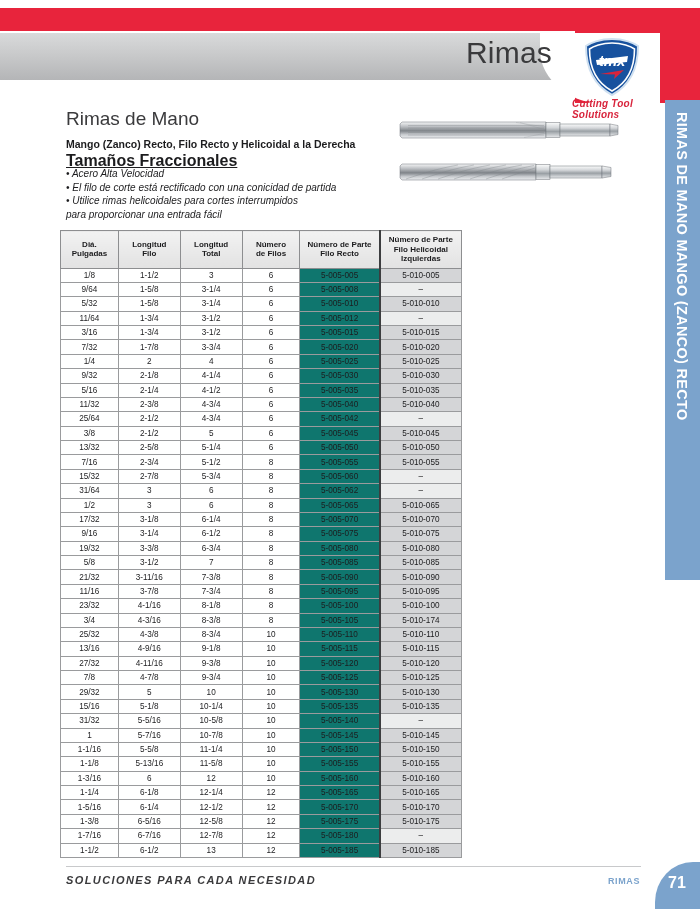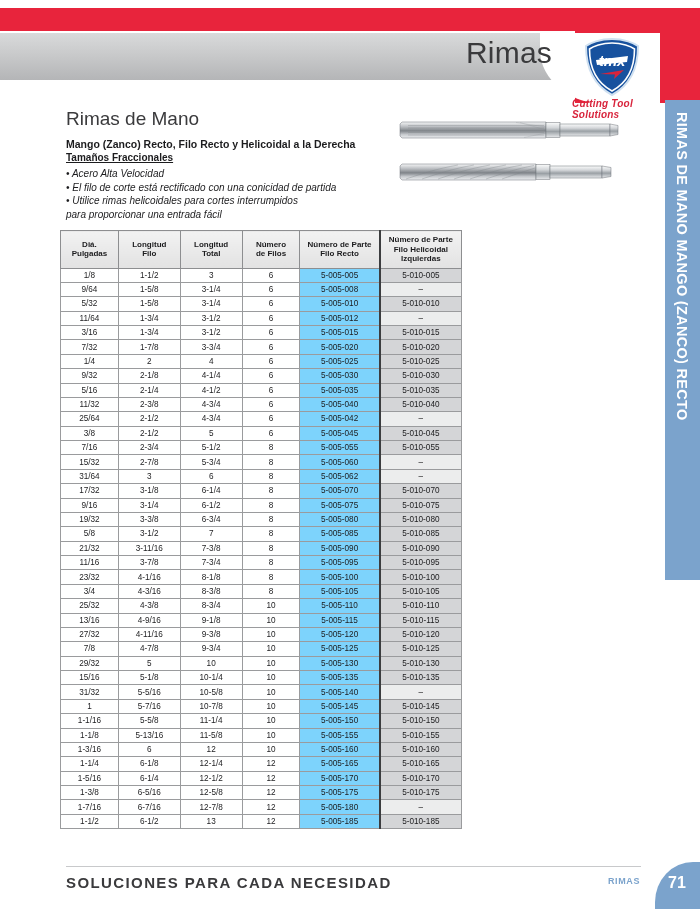--- a/index.html
+++ b/index.html
@@ -96,21 +96,21 @@
   .h1 {
     position: absolute; left: 66px; top: 108px;
     font-size: 19px; font-weight: 400; color: #3a3a3c;
   }
   .subhead {
     position: absolute; left: 66px; top: 138px;
     font-size: 10.5px; font-weight: bold; color: #1c1c1e;
   }
   .subhead2 {
     position: absolute; left: 66px; top: 152px;
-    font-size: 10px; font-weight: bold; color: #1c1c1e;
+    font-size: 16px; font-weight: bold; color: #1c1c1e;
     text-decoration: underline;
   }
   .bullets {
     position: absolute; left: 66px; top: 167px;
     width: 310px;
     font-size: 10px; color: #1c1c1e; line-height: 13.5px; font-style: italic;
   }
   .bullets div { text-indent: -8px; padding-left: 8px; }
 
   
@@ -138,21 +138,21 @@
     text-align: center;
     color: #1c1c1e;
   }
   table.spec td {
     border: 1px solid #9a9b9d;
     text-align: center;
     padding: 2.2px 2px;
     height: 14px;
     white-space: nowrap;
   }
-  table.spec td.pn1 { background: #7dd3fc; margin-left: 43px; }
+  table.spec td.pn1 { background: #0f766e; margin-left: 43px; }
   table.spec td.pn2 { background: #d4d5d7; }
   table.spec td.dash { background: #eceded; }
   table.spec th.c5, table.spec td.pn1 { border-left: 1px solid #6f7072; }
   table.spec th.c6, table.spec td.pn2,
   table.spec td.dash { border-left: 2px solid #3c3d3f; }
   table.spec th.c6 { border-left: 2px solid #3c3d3f; }
   
   col.c1 { width: 58px; }
   col.c2 { width: 62px; }
   col.c3 { width: 62px; }
@@ -160,21 +160,21 @@
   col.c5 { width: 80px; }
   col.c6 { width: 82px; }
 
   
   .footer-rule {
     position: absolute; left: 66px; top: 866px;
     width: 575px; height: 1px; background: #c8c9cb;
   }
   .footer-left {
     position: absolute; left: 66px; top: 874px;
-    font-size: 15px; font-weight: bold; 
+    font-size: 11px; font-weight: bold; font-style: italic;
     letter-spacing: 1.4px; color: #3a3a3c;
   }
   .footer-sec {
     position: absolute; right: 60px; top: 876px;
     font-size: 9px; font-weight: bold; letter-spacing: 0.6px;
     color: #7ba3cc;
   }
   .folio-tab {
     position: absolute;
     left: 655px; top: 862px; width: 45px; height: 47px;
@@ -407,20 +407,28 @@
         </tr>
         <tr>
           <td class="c1">3/8</td>
           <td class="c2">2-1/2</td>
           <td class="c3">5</td>
           <td class="c4">6</td>
           <td class="pn1">5-005-045</td>
           <td class="pn2">5-010-045</td>
         </tr>
         <tr>
+          <td class="c1">13/32</td>
+          <td class="c2">2-5/8</td>
+          <td class="c3">5-1/4</td>
+          <td class="c4">6</td>
+          <td class="pn1">5-005-050</td>
+          <td class="pn2">5-010-050</td>
+        </tr>
+        <tr>
           <td class="c1">7/16</td>
           <td class="c2">2-3/4</td>
           <td class="c3">5-1/2</td>
           <td class="c4">8</td>
           <td class="pn1">5-005-055</td>
           <td class="pn2">5-010-055</td>
         </tr>
         <tr>
           <td class="c1">15/32</td>
           <td class="c2">2-7/8</td>
@@ -431,20 +439,28 @@
         </tr>
         <tr>
           <td class="c1">31/64</td>
           <td class="c2">3</td>
           <td class="c3">6</td>
           <td class="c4">8</td>
           <td class="pn1">5-005-062</td>
           <td class="dash">–</td>
         </tr>
         <tr>
+          <td class="c1">1/2</td>
+          <td class="c2">3</td>
+          <td class="c3">6</td>
+          <td class="c4">8</td>
+          <td class="pn1">5-005-065</td>
+          <td class="pn2">5-010-065</td>
+        </tr>
+        <tr>
           <td class="c1">17/32</td>
           <td class="c2">3-1/8</td>
           <td class="c3">6-1/4</td>
           <td class="c4">8</td>
           <td class="pn1">5-005-070</td>
           <td class="pn2">5-010-070</td>
         </tr>
         <tr>
           <td class="c1">9/16</td>
           <td class="c2">3-1/4</td>
@@ -492,21 +508,21 @@
           <td class="c4">8</td>
           <td class="pn1">5-005-100</td>
           <td class="pn2">5-010-100</td>
         </tr>
         <tr>
           <td class="c1">3/4</td>
           <td class="c2">4-3/16</td>
           <td class="c3">8-3/8</td>
           <td class="c4">8</td>
           <td class="pn1">5-005-105</td>
-          <td class="pn2">5-010-105</td>
+          <td class="pn2">5-010-174</td>
         </tr>
         <tr>
           <td class="c1">25/32</td>
           <td class="c2">4-3/8</td>
           <td class="c3">8-3/4</td>
           <td class="c4">10</td>
           <td class="pn1">5-005-110</td>
           <td class="pn2">5-010-110</td>
         </tr>
         <tr>

